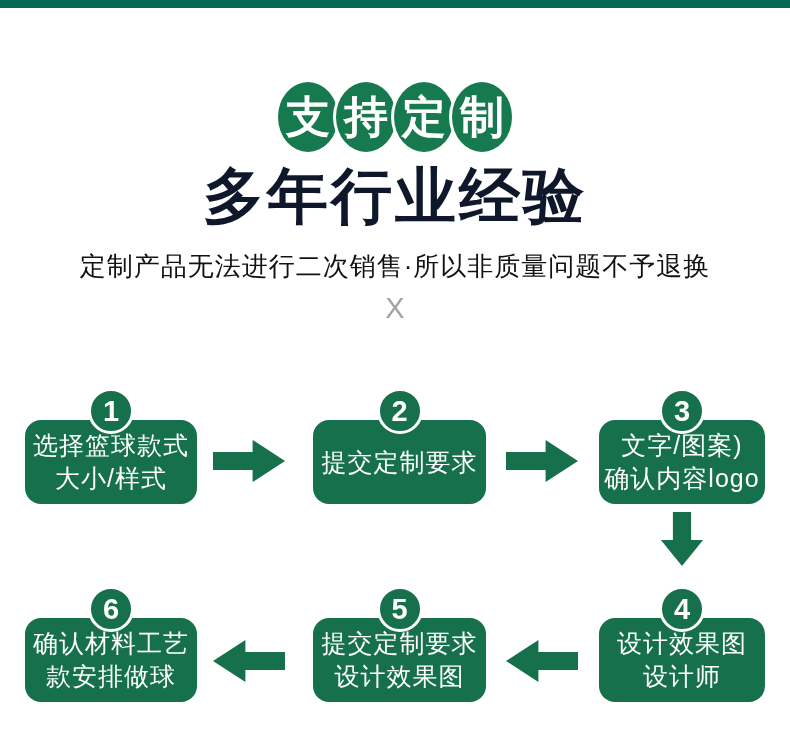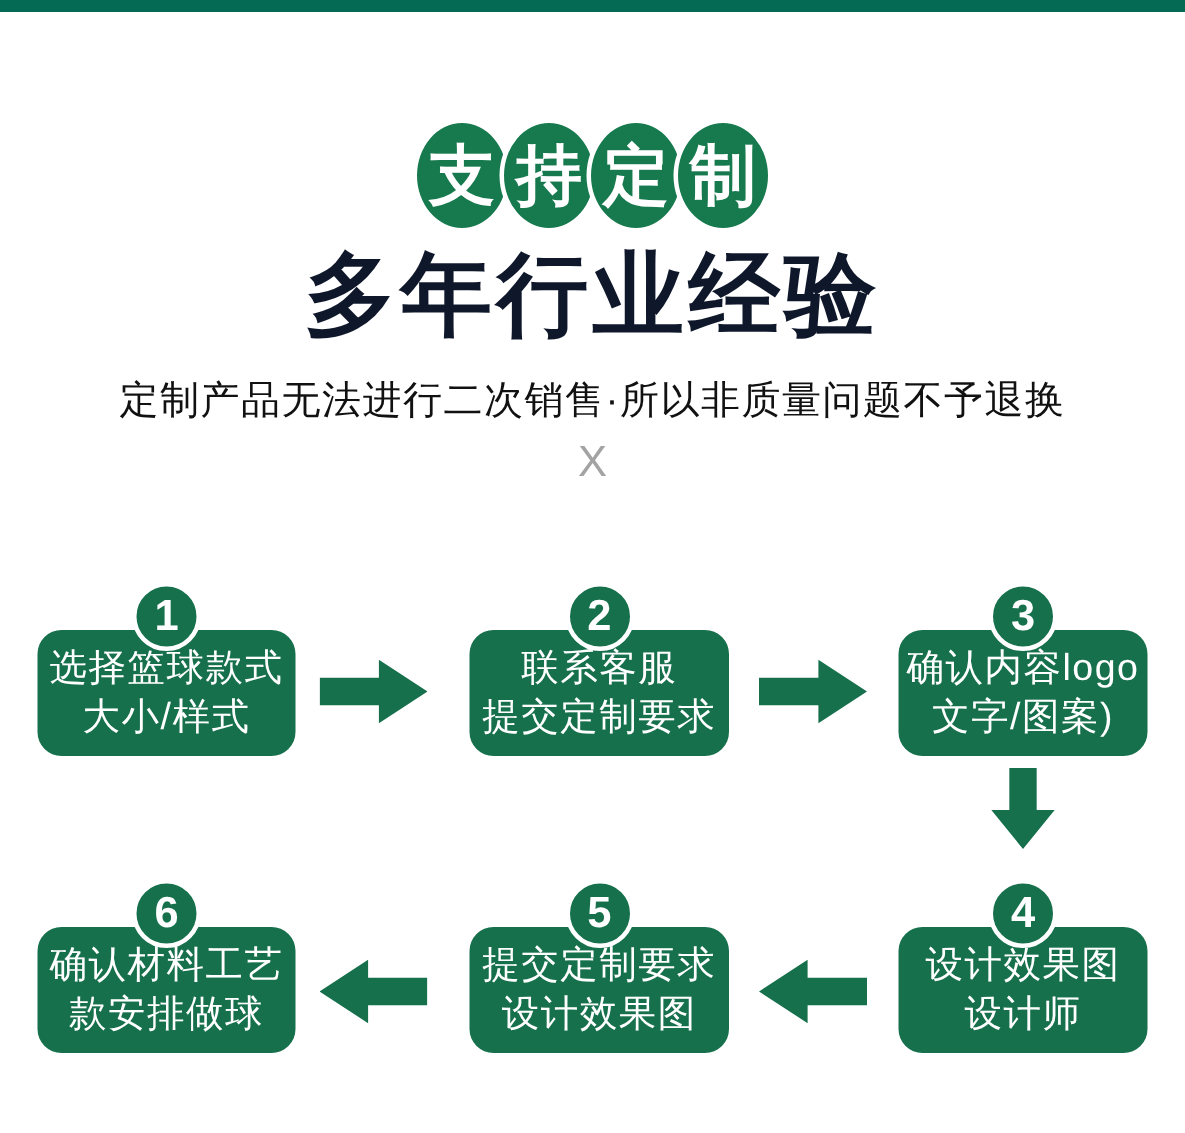--- a/index.html
+++ b/index.html
@@ -146,34 +146,33 @@
     </div>
   </div>
 
   <div class="arrow arrow-right arrow-r1"></div>
 
   <div class="step step-2">
     <div class="step-circle">
       <span>2</span>
     </div>
     <div class="step-box">
-      <span>联系客服</span>
       <span>提交定制要求</span>
     </div>
   </div>
 
   <div class="arrow arrow-right arrow-r2"></div>
 
   <div class="step step-3">
     <div class="step-circle">
       <span>3</span>
     </div>
     <div class="step-box">
+      <span>文字/图案)</span>
       <span>确认内容logo</span>
-      <span>文字/图案)</span>
     </div>
   </div>
 
   <div class="arrow arrow-down arrow-d1"></div>
 
   <div class="step step-4">
     <div class="step-circle">
       <span>4</span>
     </div>
     <div class="step-box">

